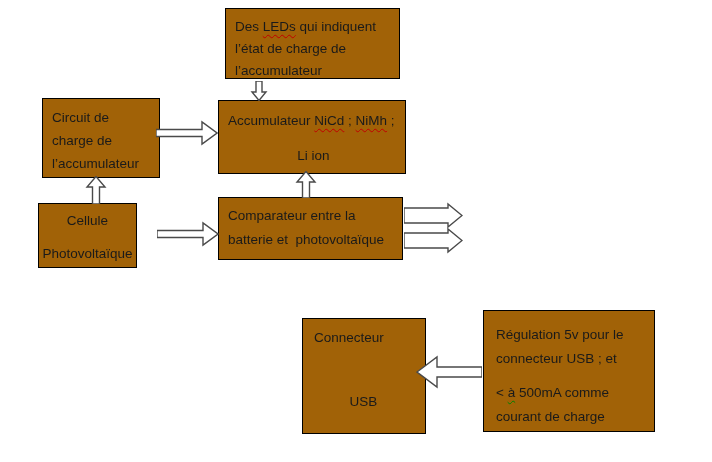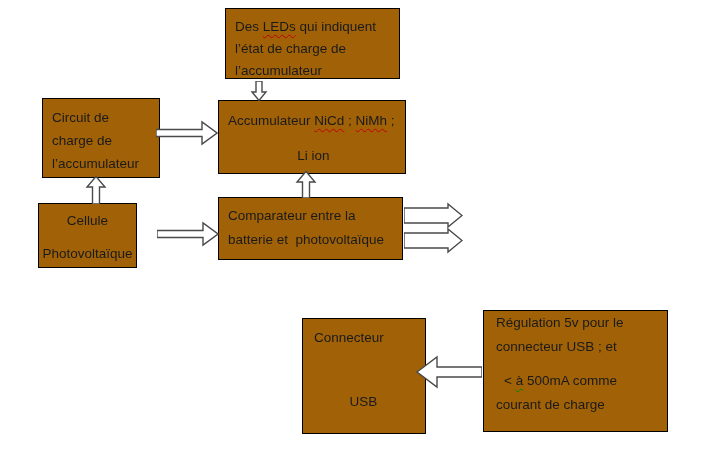--- a/index.html
+++ b/index.html
@@ -84,24 +84,24 @@
     <div class="tx">Comparateur entre la</div>
     <div class="tx">batterie et  photovoltaïque</div>
   </div>
 
 
   <div class="box" style="left:302px;top:318px;width:124px;height:116px;padding:8px 4px 0 11px;">
     <div class="tx">Connecteur</div>
     <div class="tx center" style="margin-top:42px;padding-right:8px;">USB</div>
   </div>
 
-  <div class="box" style="left:483px;top:310px;width:185px;height:122px;padding:0 4px 0 12px;line-height:24px;">
+  <div class="box" style="left:483px;top:310px;width:172px;height:122px;padding:12px 4px 0 12px;line-height:24px;">
     <div class="tx">Régulation 5v pour le</div>
     <div class="tx">connecteur USB ; et</div>
-    <div style="margin-top:10px;margin-left:8px;"><span class="tx">&lt; </span><span class="tx sp-green">à</span><span class="tx"> 500mA comme</span></div>
+    <div style="margin-top:10px;"><span class="tx">&lt; </span><span class="tx sp-green">à</span><span class="tx"> 500mA comme</span></div>
     <div class="tx">courant de charge</div>
   </div>
 
   <svg class="arrow" style="left:156px;top:120px;" width="62" height="26" viewBox="0 0 62 26">
     <polygon points="0,9.5 46,9.5 46,2 61,13 46,24 46,16.5 0,16.5"></polygon>
   </svg>
 
   <svg class="arrow" style="left:250px;top:81px;" width="18" height="20" viewBox="0 0 18 20">
     <polygon points="6,0 6,11 2,11 9,19.5 16,11 12,11 12,0"></polygon>
   </svg>

